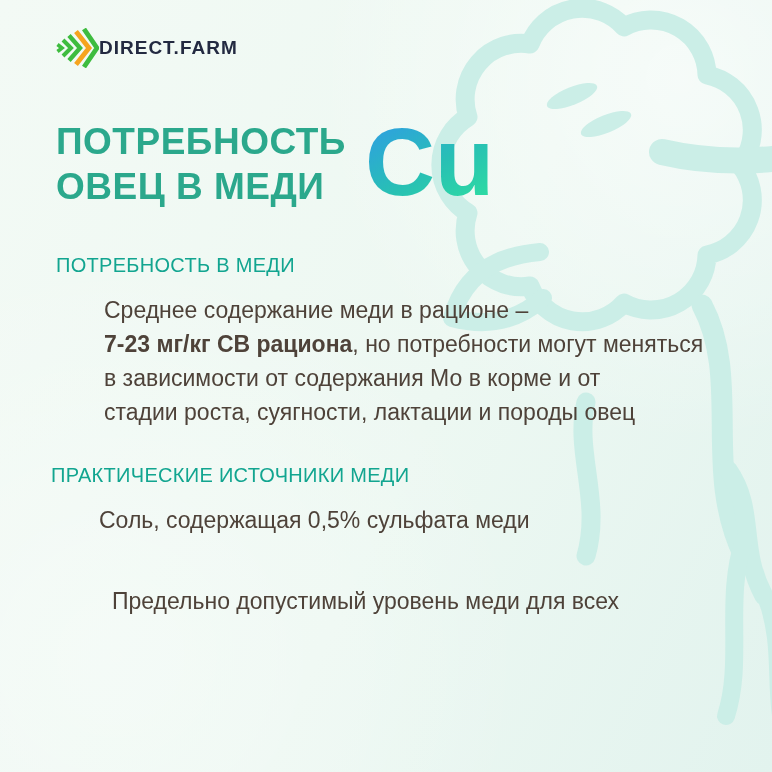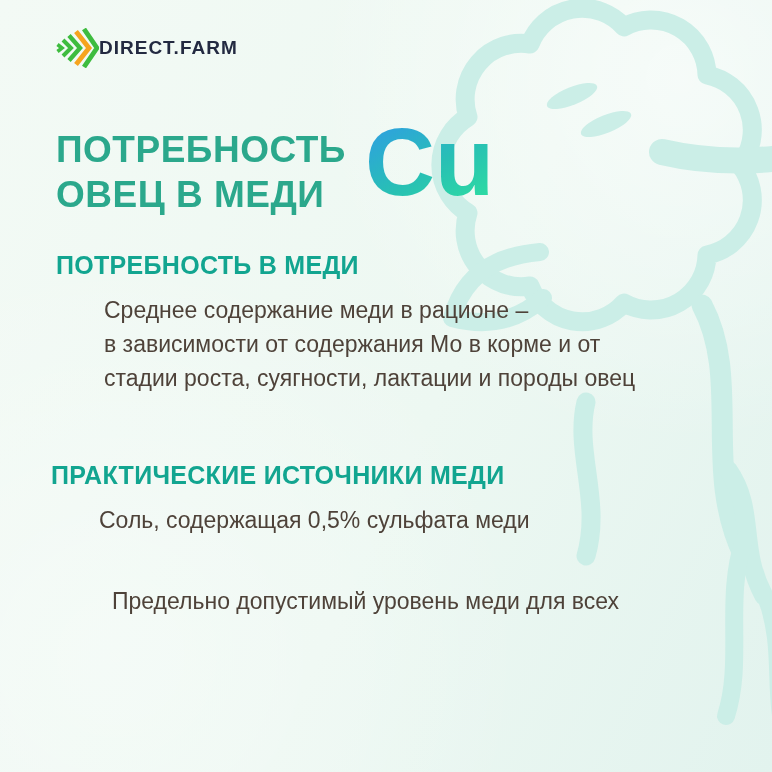--- a/index.html
+++ b/index.html
@@ -11,34 +11,33 @@
       radial-gradient(circle at 15% 85%, rgba(255,255,255,.35), rgba(255,255,255,0) 45%),
       linear-gradient(115deg,#f3faf5 0%,#edf8f2 55%,#e2f3ee 100%);
   }
   .watermark{position:absolute;top:0;left:0;width:772px;height:772px;pointer-events:none;}
   .logo{position:absolute;left:56px;top:28px;display:flex;align-items:center;}
   .logo-text{font-size:19px;font-weight:700;letter-spacing:1px;color:#232a41;}
   .title{
     position:absolute;left:56px;top:119px;
     font-size:37px;line-height:45px;font-weight:700;letter-spacing:.5px;
     color:#2ba88c;
-    margin-top:8px;
   }
   .cu{
     position:absolute;left:365px;top:113px;
     font-size:97px;line-height:1;font-weight:700;
     background:linear-gradient(150deg,#2f9ce6 5%,#28c0b4 55%,#2fe29e 100%);
     -webkit-background-clip:text;background-clip:text;color:transparent;
   }
   .section{position:absolute;width:690px;}
   .sec1{left:56px;top:251px;}
   .sec2{left:51px;top:461px;}
   .sec3{left:64px;top:584px;}
   .heading{
-    font-size:25px;line-height:28px;font-weight:700;letter-spacing:.3px;
+    font-size:20px;line-height:28px;font-weight:400;letter-spacing:.3px;
     color:#12a590;margin:0 0 14px 0;
   }
   .body{color:#4e4239;font-size:23px;line-height:34px;margin-left:48px;}
   .body .bold{font-weight:700;}
 </style>
 </head>
 <body>
 
 <div class="card">
 
@@ -81,20 +80,21 @@
   <div class="title">
     <div>ПОТРЕБНОСТЬ</div>
     <div>ОВЕЦ В МЕДИ</div>
   </div>
   <div class="cu">Cu</div>
 
   <div class="section sec1">
     <div class="heading">ПОТРЕБНОСТЬ В МЕДИ</div>
     <div class="body">
         <div><span>Среднее содержание меди в рационе –</span></div>
+        <div><span class="bold">7-23 мг/кг СВ рациона</span><span>, но потребности могут меняться</span></div>
         <div><span>в зависимости от содержания Мо в корме и от</span></div>
         <div><span>стадии роста, суягности, лактации и породы овец</span></div>
       </div>
   </div>
 
   <div class="section sec2">
     <div class="heading">ПРАКТИЧЕСКИЕ ИСТОЧНИКИ МЕДИ</div>
     <div class="body">
         <div><span>Соль, содержащая 0,5% сульфата меди</span></div>
       </div>

